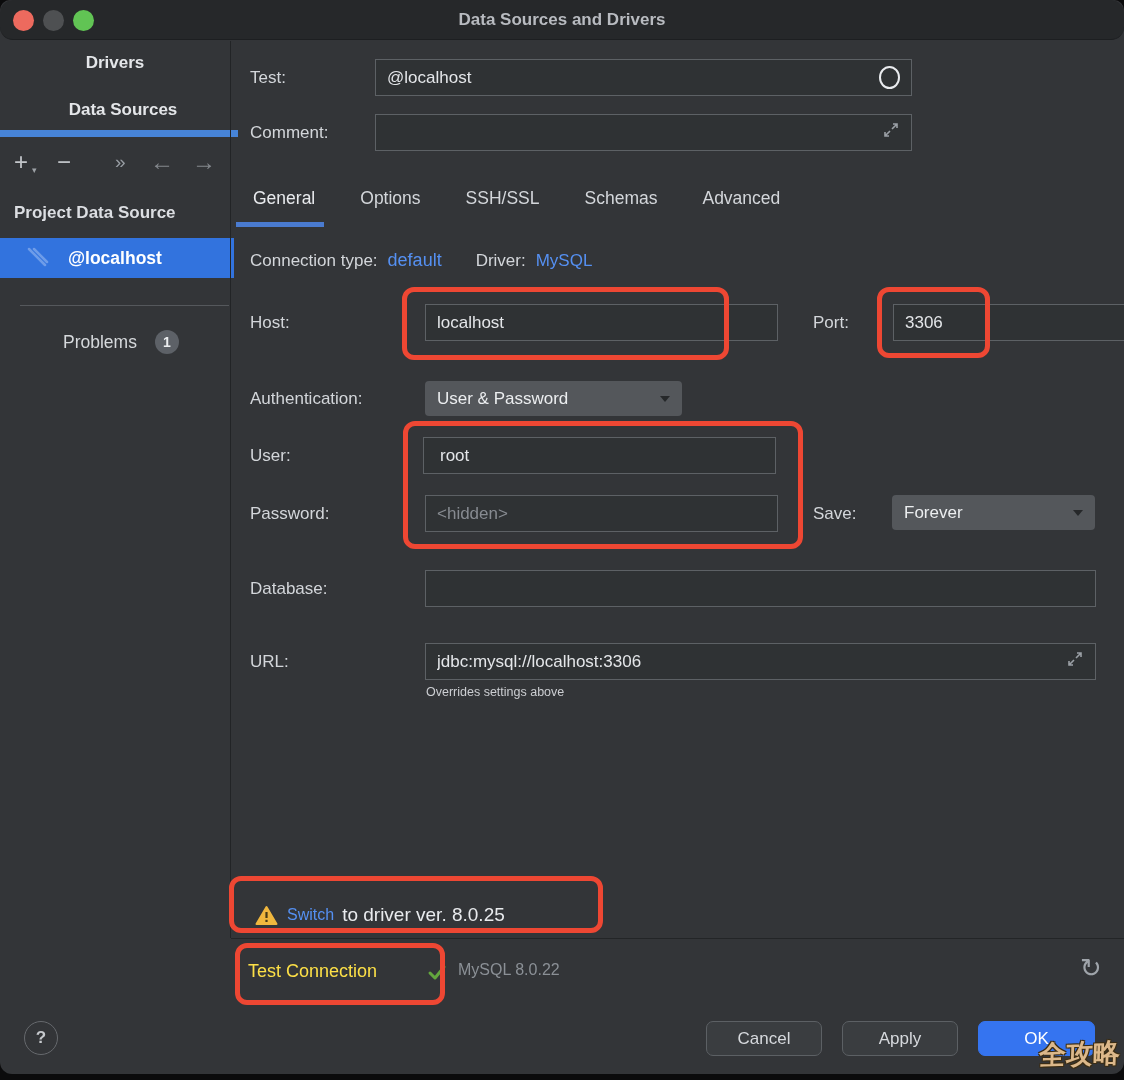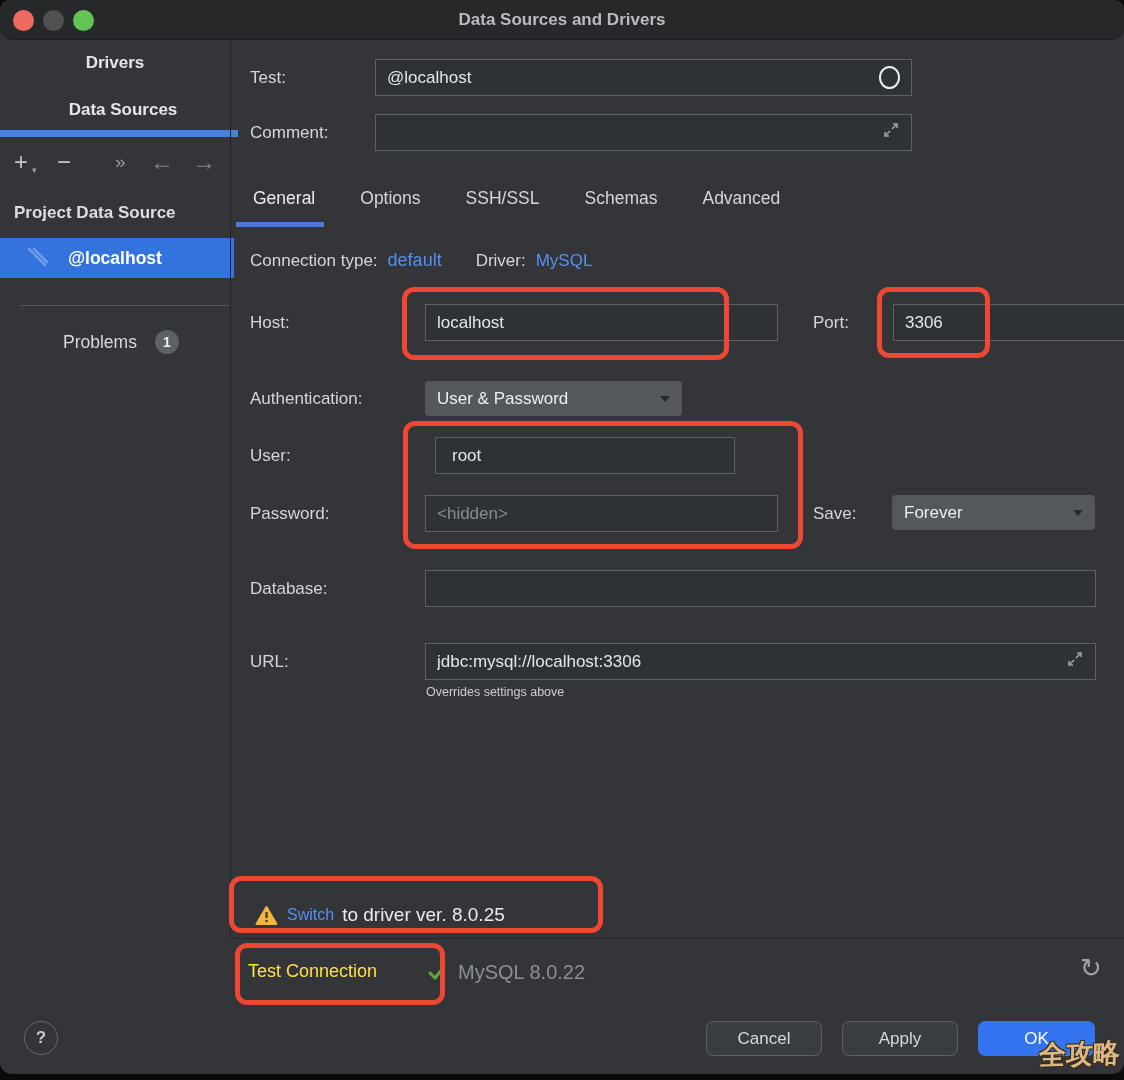--- a/index.html
+++ b/index.html
@@ -92,21 +92,21 @@
   .auth-label { left:19px; top:348px; }
   .dropdown { position:absolute; height:35px; background:#54575b; border-radius:4px;
     color:#eceef0; font-size:17px; display:flex; align-items:center; padding-left:12px;
     cursor:pointer; }
   .dd-arrow { position:absolute; right:12px; top:15px; width:0; height:0;
     border-left:5.5px solid transparent; border-right:5.5px solid transparent;
     border-top:6.5px solid #26282a; }
   .auth-dd { left:194px; top:340px; width:257px; }
 
   .user-label { left:19px; top:405px; }
-  .user-input { left:204px; top:396px; width:300px;padding-left:16px; }
+  .user-input { left:192px; top:396px; width:353px;padding-left:16px; }
   .pass-label { left:19px; top:463px; }
   .pass-input { left:194px; top:454px; width:353px; }
   .save-label { left:582px; top:463px; }
   .save-dd { left:661px; top:454px; width:203px; }
 
   .db-label { left:19px; top:538px; }
   .db-input { left:194px; top:529px; width:671px; }
 
   .url-label { left:19px; top:611px; }
   .url-input { left:194px; top:602px; width:671px; }
@@ -115,21 +115,21 @@
 
   .warn-row { position:absolute; left:24px; top:863px; display:flex; align-items:center; }
   .warn-text { color:#e9ebee; font-size:19px; margin-left:8px; white-space:nowrap; }
   .warn-link { font-size:16px; margin-left:9px; }
 
   
   .statusbar { position:absolute; left:231px; right:0; top:938px; height:72px;
     border-top:1px solid #232527; }
   .test-link { position:absolute; left:17px; top:22px; font-size:18px; color:#fde047; cursor:pointer; }
   .check-icon { position:absolute; left:196px; top:25px; }
-  .server-version { position:absolute; left:227px; top:22px; color:#8b9096; font-size:20px; }
+  .server-version { position:absolute; left:227px; top:22px; color:#8b9096; font-size:16px; }
   .undo-icon { position:absolute; right:22px; top:14px; color:#9fa4aa; font-size:26px;
     cursor:pointer; transform:scaleX(-1); display:inline-block; }
 
   
   .footer { position:absolute; left:0; right:0; top:1010px; height:64px; }
   .help-btn { position:absolute; left:24px; top:11px; width:34px; height:34px; border-radius:50%;
     border:1.5px solid #66696d; color:#c6c9cd; font-size:17px; font-weight:bold;
     display:flex; align-items:center; justify-content:center; cursor:pointer; background:transparent; }
   .btn { position:absolute; top:11px; height:35px; border-radius:7px; font-size:17px;
     font-family:inherit; cursor:pointer; }

